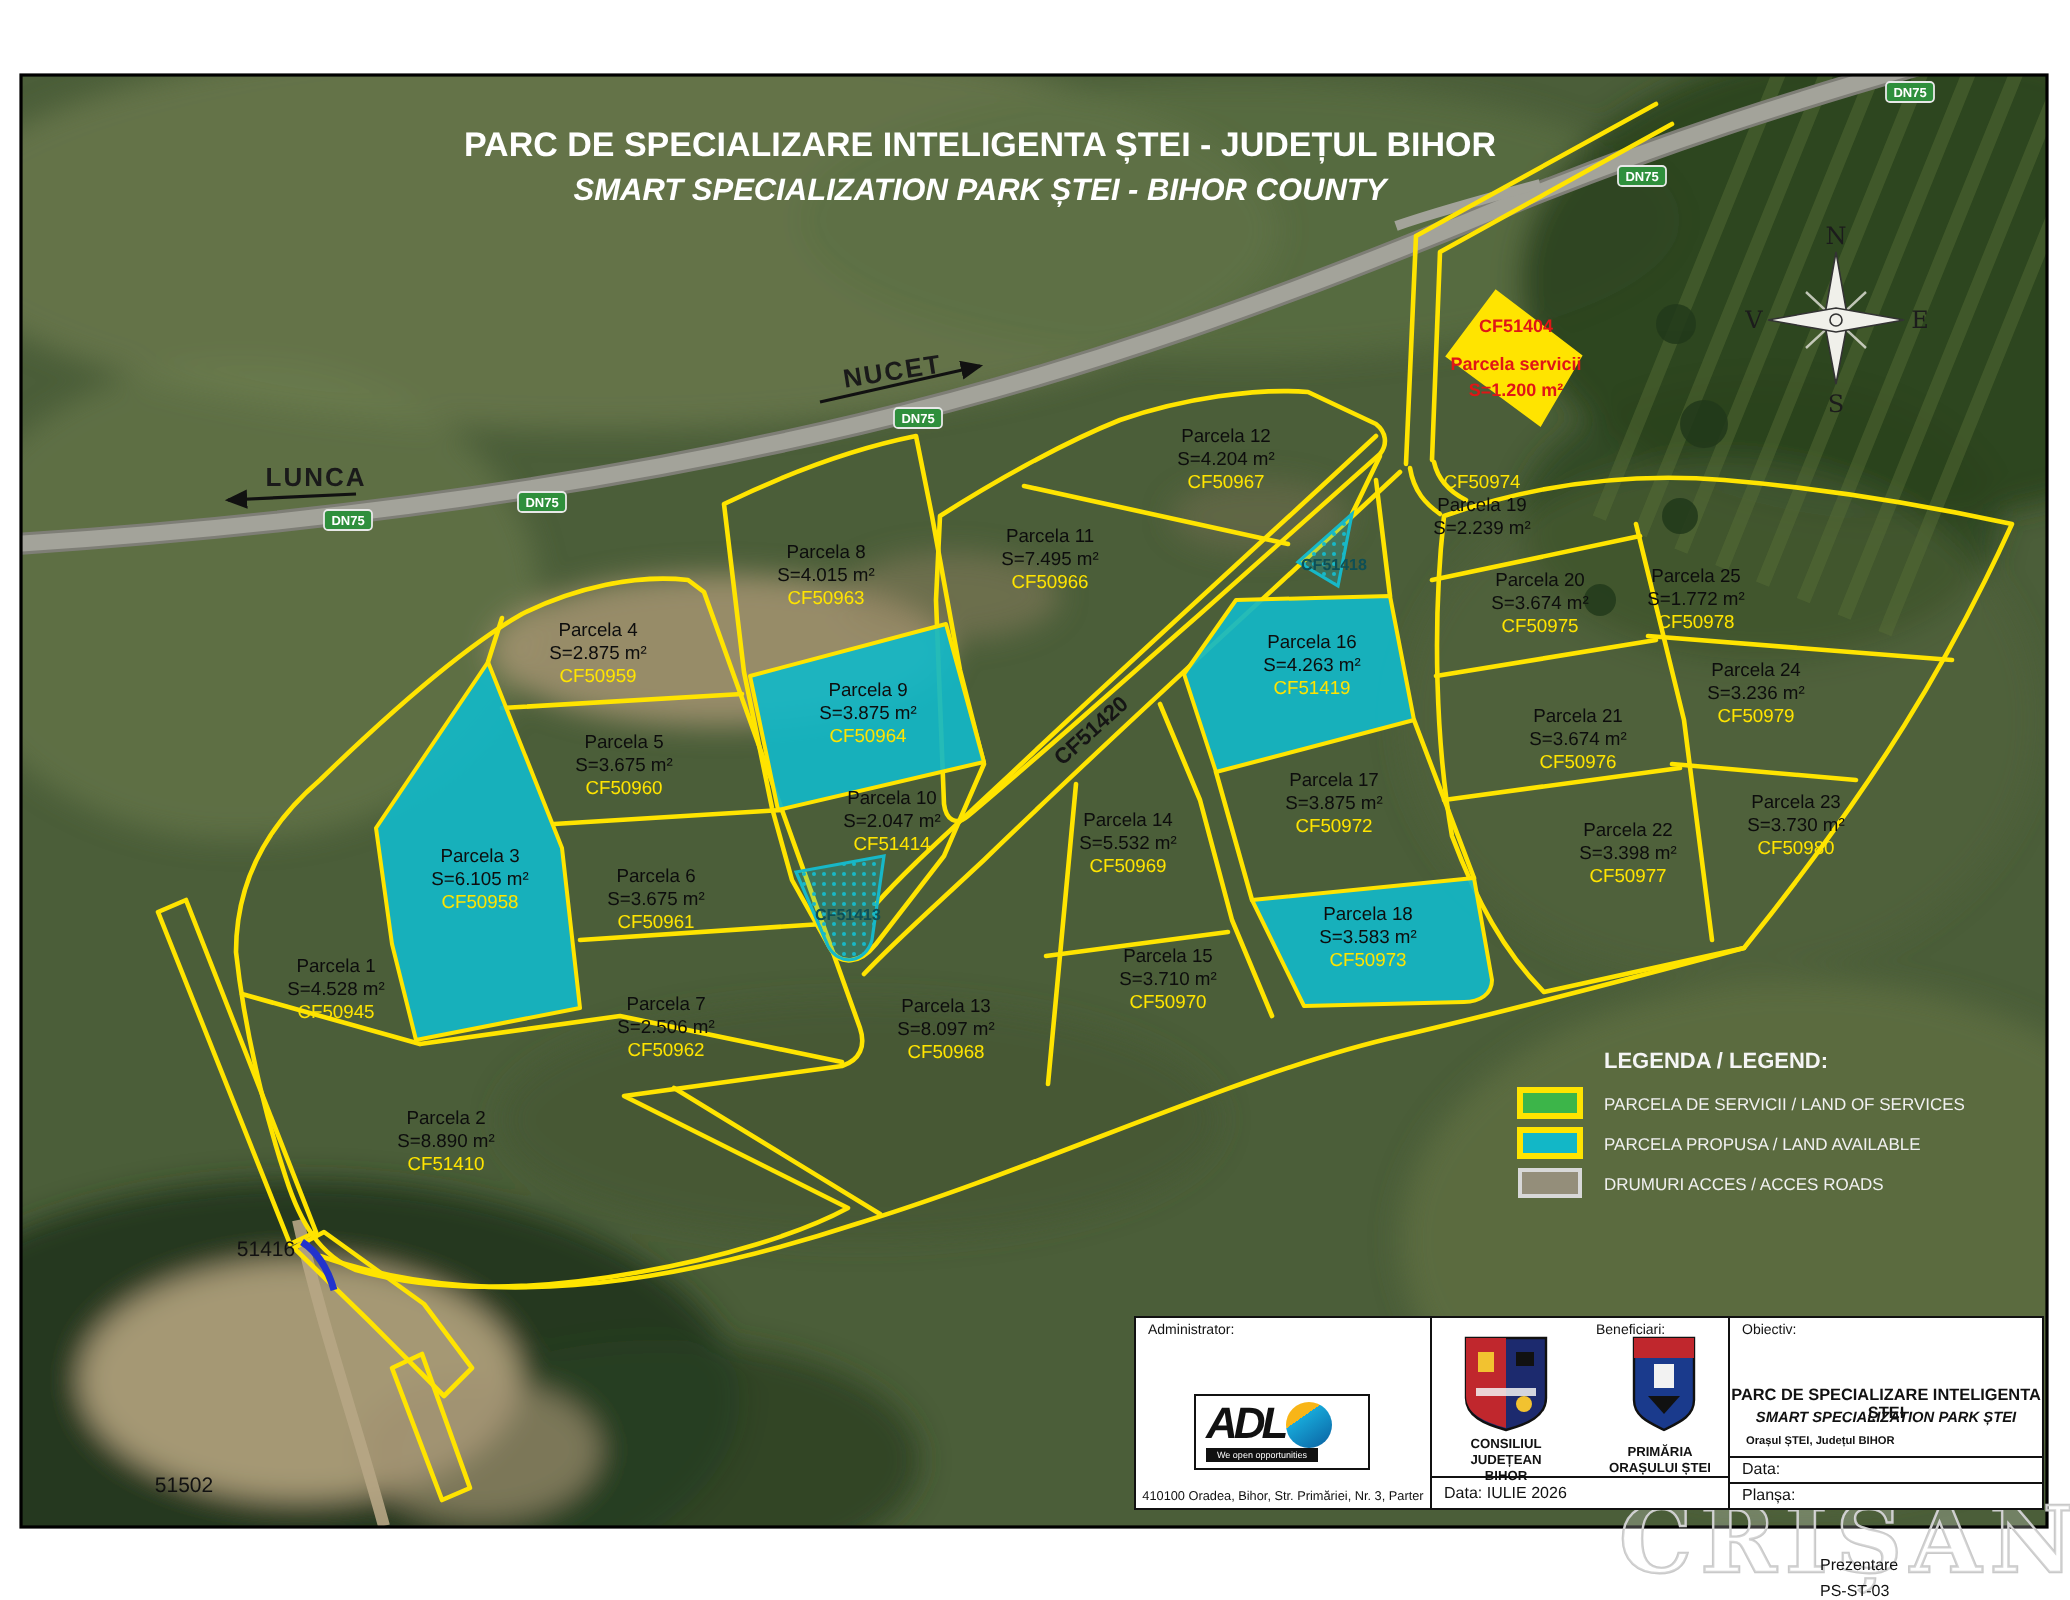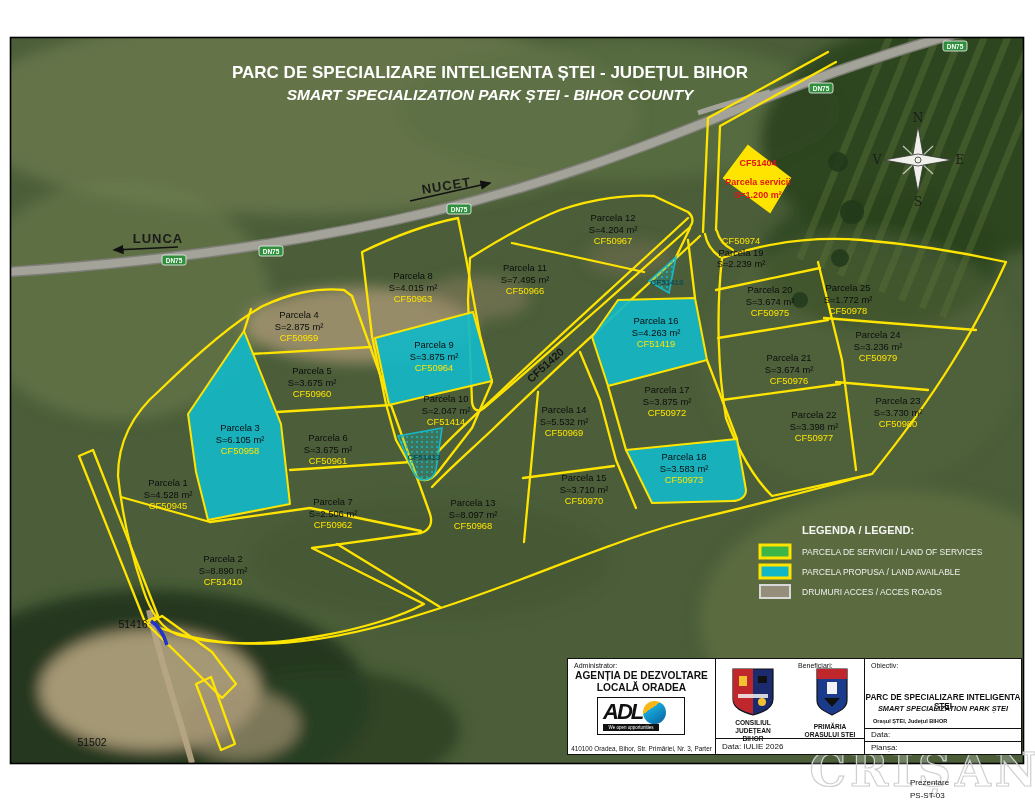--- a/index.html
+++ b/index.html
@@ -333,24 +333,20 @@
 
   <rect x="10.5" y="37.5" width="1013" height="726" fill="none" stroke="#000" stroke-width="1.6"></rect>
 
   <text class="wmark" x="945" y="786">CRIȘANA</text>
 </svg>
 
 
 <div class="infobox">
   <div class="cell c1">
     <div class="smalllab" style="left:6px;top:3px;">Administrator:</div>
-    <div class="orgname">
-      <span>AGENȚIA DE DEZVOLTARE</span><br>
-      <span>LOCALĂ ORADEA</span>
-    </div>
     <div class="logobox">
       <div class="logorow">
         <span class="logoadl">ADL</span>
         <span class="logoo"></span>
       </div>
       <div class="logotag">We open opportunities</div>
     </div>
     <div class="addr">410100 Oradea, Bihor, Str. Primăriei, Nr. 3, Parter</div>
   </div>
 

